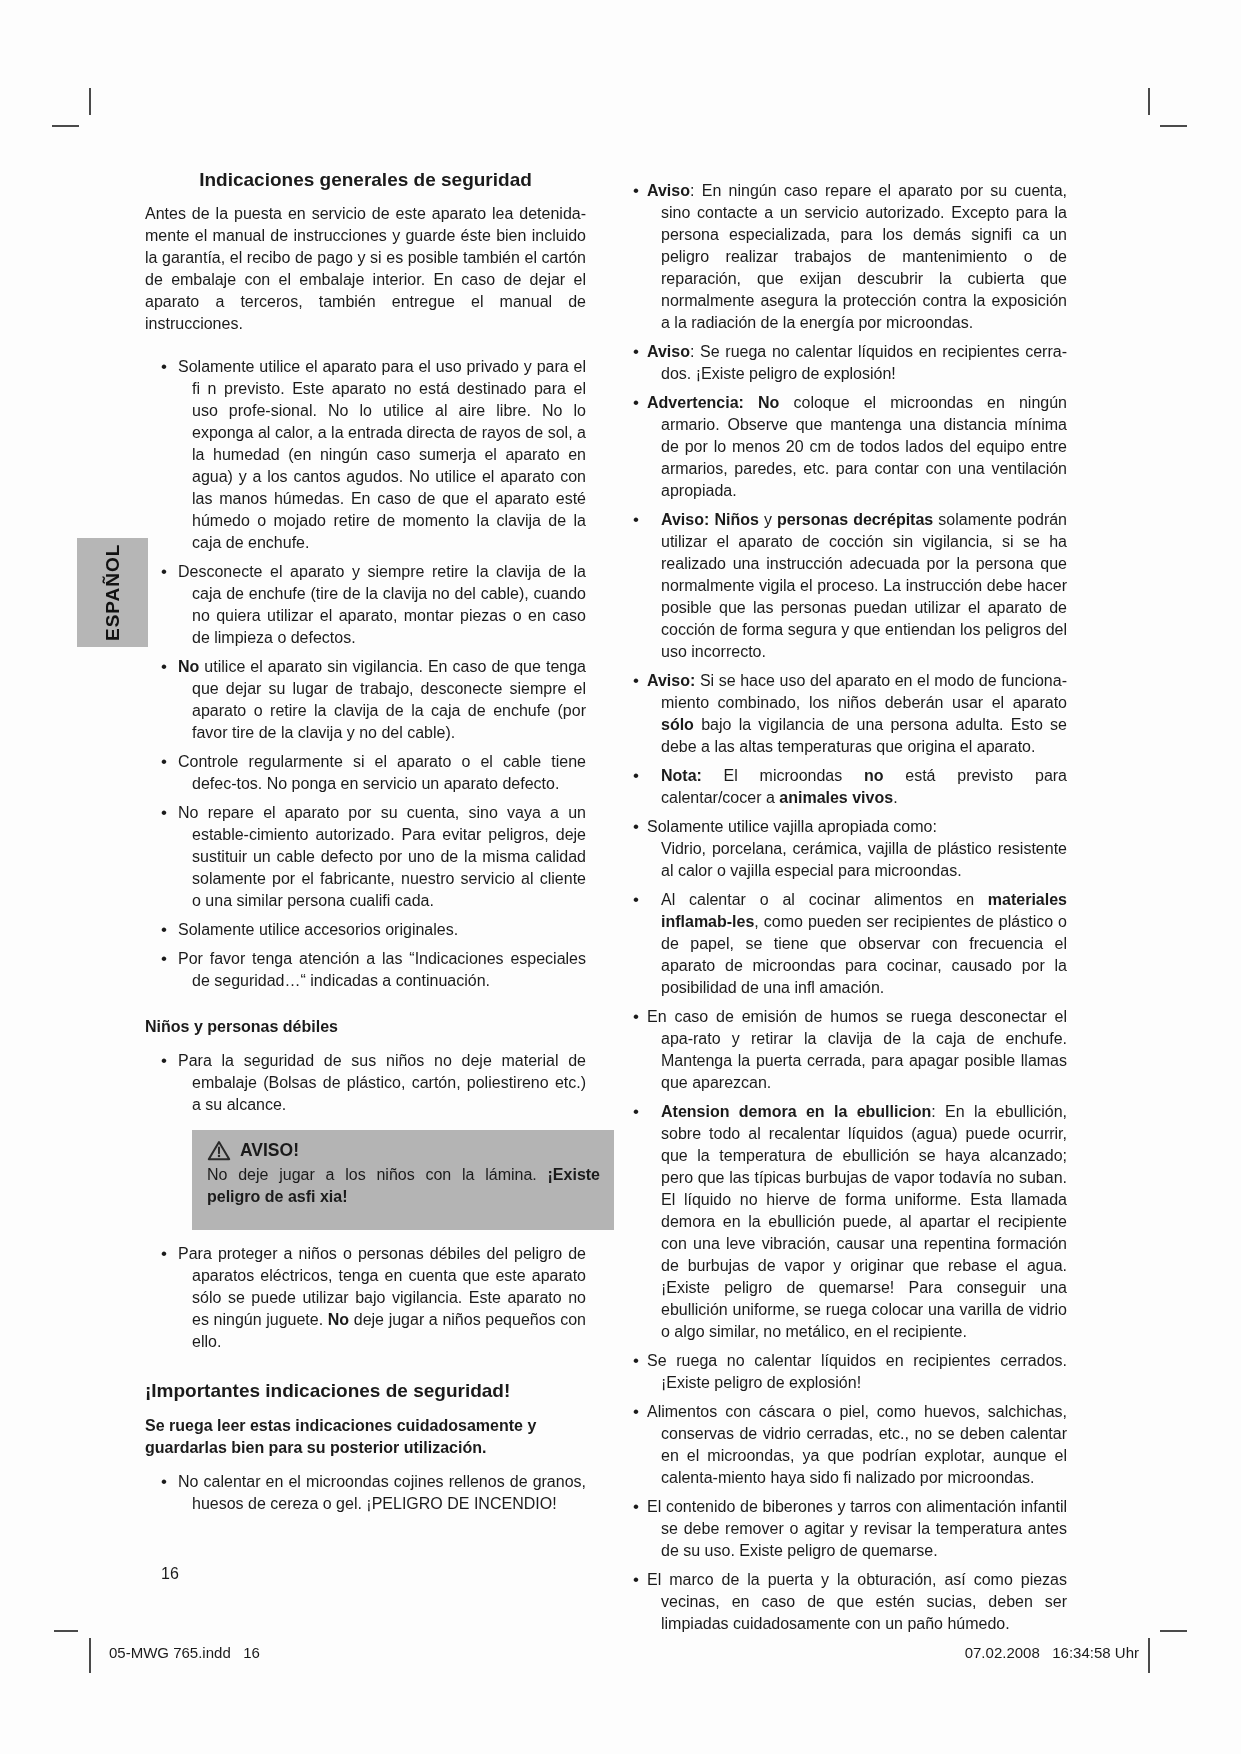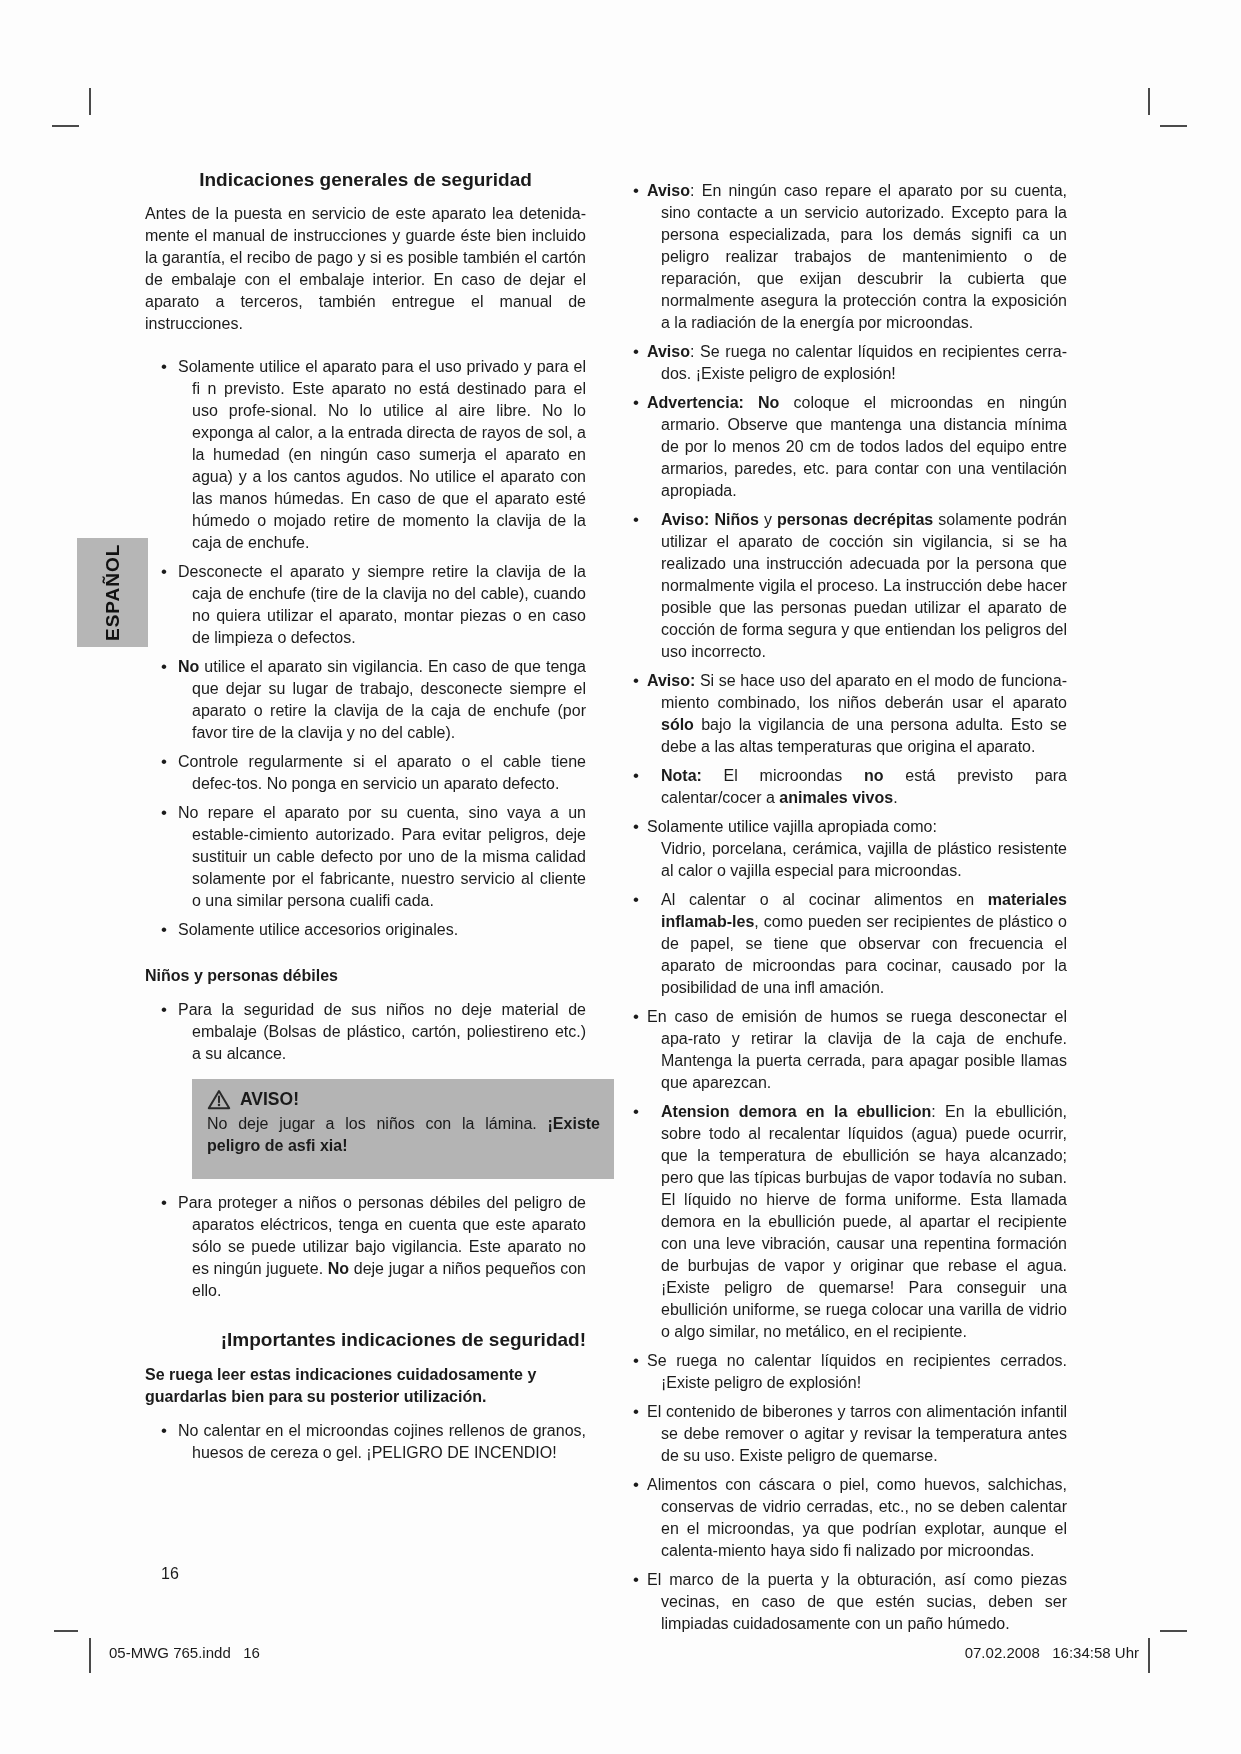--- a/index.html
+++ b/index.html
@@ -21,21 +21,21 @@
     font-weight:bold;font-size:19px;letter-spacing:1px;color:#111;}
 
   .content{position:absolute;left:145px;top:168px;display:flex;gap:40px;}
   .col{width:441px;}
   .col-right{padding-top:12px;}
 
   .title{font-size:19px;line-height:24px;font-weight:bold;text-align:center;margin:0 0 11px 0;}
 
   .blocks .para{text-align:justify;margin:0 0 21px 0;white-space:pre-wrap;}
   .blocks .heading{font-weight:bold;margin:24px 0 12px 0;}
-  .blocks .title2{font-weight:bold;font-size:19px;line-height:24px;text-align:right;margin:26px 0 12px 0;}
+  .blocks .title2{font-weight:bold;font-size:19px;line-height:24px;text-align:left;margin:26px 0 12px 0;}
   .blocks .boldpara{font-weight:bold;margin:0 0 12px 0;white-space:pre-wrap;}
 
   .bullet{position:relative;padding-left:47px;text-indent:-14px;margin:0 0 7px 0;
     text-align:justify;white-space:pre-wrap;}
   .col-right .bullet{padding-left:35px;}
   .bullet.wide{text-indent:0;}
   .bullet::before{content:"\2022";position:absolute;left:16px;top:0;text-indent:0;
     font-size:17px;line-height:22px;}
   .col-right .bullet::before{left:7px;}
 
@@ -80,20 +80,21 @@
     <div class="col col-left">
       <h1 class="title">Indicaciones generales de seguridad</h1>
       <div class="blocks">
           <div class="para"><span>Antes de la puesta en servicio de este aparato lea detenida-mente el manual de instrucciones y guarde éste bien incluido la garantía, el recibo de pago y si es posible también el cartón de embalaje con el embalaje interior. En caso de dejar el aparato a terceros, también entregue el manual de instrucciones.</span></div>
           <div class="bullet"><span>Solamente utilice el aparato para el uso privado y para el fi n previsto. Este aparato no está destinado para el uso profe-sional. No lo utilice al aire libre. No lo exponga al calor, a la entrada directa de rayos de sol, a la humedad (en ningún caso sumerja el aparato en agua) y a los cantos agudos. No utilice el aparato con las manos húmedas. En caso de que el aparato esté húmedo o mojado retire de momento la clavija de la caja de enchufe.</span></div>
           <div class="bullet"><span>Desconecte el aparato y siempre retire la clavija de la caja de enchufe (tire de la clavija no del cable), cuando no quiera utilizar el aparato, montar piezas o en caso de limpieza o defectos.</span></div>
           <div class="bullet"><span class="b">No</span><span> utilice el aparato sin vigilancia. En caso de que tenga que dejar su lugar de trabajo, desconecte siempre el aparato o retire la clavija de la caja de enchufe (por favor tire de la clavija y no del cable).</span></div>
           <div class="bullet"><span>Controle regularmente si el aparato o el cable tiene defec-tos. No ponga en servicio un aparato defecto.</span></div>
           <div class="bullet"><span>No repare el aparato por su cuenta, sino vaya a un estable-cimiento autorizado. Para evitar peligros, deje sustituir un cable defecto por uno de la misma calidad solamente por el fabricante, nuestro servicio al cliente o una similar persona cualifi cada.</span></div>
           <div class="bullet"><span>Solamente utilice accesorios originales.</span></div>
+          <div class="bullet"><span>Por favor tenga atención a las “Indicaciones especiales de seguridad…“ indicadas a continuación.</span></div>
           <div class="heading"><span>Niños y personas débiles</span></div>
           <div class="bullet"><span>Para la seguridad de sus niños no deje material de embalaje (Bolsas de plástico, cartón, poliestireno etc.) a su alcance.</span></div>
           <div class="warnbox">
             <div class="warn-title">
               <span class="warn-icon">
                 <svg viewBox="0 0 26 23">
                   <path d="M13 2.2 L24.2 21 H1.8 Z" fill="none" stroke="currentColor" stroke-width="2.2" stroke-linejoin="round"></path>
                   <path d="M13 8.2 L13 14.4" stroke="currentColor" stroke-width="2.2" stroke-linecap="round"></path>
                   <circle cx="13" cy="17.6" r="1.4" fill="currentColor"></circle>
                 </svg>
@@ -115,22 +116,22 @@
           <div class="bullet"><span class="b">Advertencia: No</span><span> coloque el microondas en ningún armario. Observe que mantenga una distancia mínima de por lo menos 20 cm de todos lados del equipo entre armarios, paredes, etc. para contar con una ventilación apropiada.</span></div>
           <div class="bullet wide"><span class="b">Aviso: Niños</span><span> y </span><span class="b">personas decrépitas</span><span> solamente podrán utilizar el aparato de cocción sin vigilancia, si se ha realizado una instrucción adecuada por la persona que normalmente vigila el proceso. La instrucción debe hacer posible que las personas puedan utilizar el aparato de cocción de forma segura y que entiendan los peligros del uso incorrecto.</span></div>
           <div class="bullet"><span class="b">Aviso:</span><span> Si se hace uso del aparato en el modo de funciona-miento combinado, los niños deberán usar el aparato </span><span class="b">sólo</span><span> bajo la vigilancia de una persona adulta. Esto se debe a las altas temperaturas que origina el aparato.</span></div>
           <div class="bullet wide"><span class="b">Nota:</span><span> El microondas </span><span class="b">no</span><span> está previsto para calentar/cocer a </span><span class="b">animales vivos</span><span>.</span></div>
           <div class="bullet"><span>Solamente utilice vajilla apropiada como:
 Vidrio, porcelana, cerámica, vajilla de plástico resistente al calor o vajilla especial para microondas.</span></div>
           <div class="bullet wide"><span>Al calentar o al cocinar alimentos en </span><span class="b">materiales inflamab-les</span><span>, como pueden ser recipientes de plástico o de papel, se tiene que observar con frecuencia el aparato de microondas para cocinar, causado por la posibilidad de una infl amación.</span></div>
           <div class="bullet"><span>En caso de emisión de humos se ruega desconectar el apa-rato y retirar la clavija de la caja de enchufe. Mantenga la puerta cerrada, para apagar posible llamas que aparezcan.</span></div>
           <div class="bullet wide"><span class="b">Atension demora en la ebullicion</span><span>: En la ebullición, sobre todo al recalentar líquidos (agua) puede ocurrir, que la temperatura de ebullición se haya alcanzado; pero que las típicas burbujas de vapor todavía no suban. El líquido no hierve de forma uniforme. Esta llamada demora en la ebullición puede, al apartar el recipiente con una leve vibración, causar una repentina formación de burbujas de vapor y originar que rebase el agua. ¡Existe peligro de quemarse! Para conseguir una ebullición uniforme, se ruega colocar una varilla de vidrio o algo similar, no metálico, en el recipiente.</span></div>
           <div class="bullet"><span>Se ruega no calentar líquidos en recipientes cerrados. ¡Existe peligro de explosión!</span></div>
+          <div class="bullet"><span>Alimentos con cáscara o piel, como huevos, salchichas, conservas de vidrio cerradas, etc., no se deben calentar en el microondas, ya que podrían explotar, aunque el calenta-miento haya sido fi nalizado por microondas.</span></div>
           <div class="bullet"><span>El contenido de biberones y tarros con alimentación infantil se debe remover o agitar y revisar la temperatura antes de su uso. Existe peligro de quemarse.</span></div>
-          <div class="bullet"><span>Alimentos con cáscara o piel, como huevos, salchichas, conservas de vidrio cerradas, etc., no se deben calentar en el microondas, ya que podrían explotar, aunque el calenta-miento haya sido fi nalizado por microondas.</span></div>
           <div class="bullet"><span>El marco de la puerta y la obturación, así como piezas vecinas, en caso de que estén sucias, deben ser limpiadas cuidadosamente con un paño húmedo.</span></div>
         </div>
     </div>
   </div>
 
   <div class="page-number">16</div>
 
   <div class="footer-bar fb-left"></div>
   <div class="footer-text footer-left">05-MWG 765.indd   16</div>
   <div class="footer-text footer-right">07.02.2008   16:34:58 Uhr</div>

